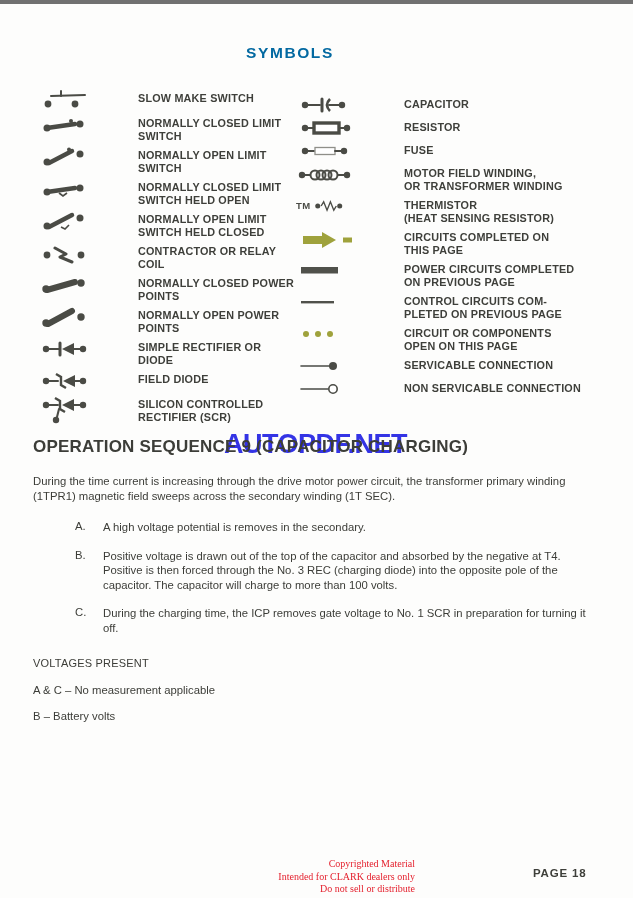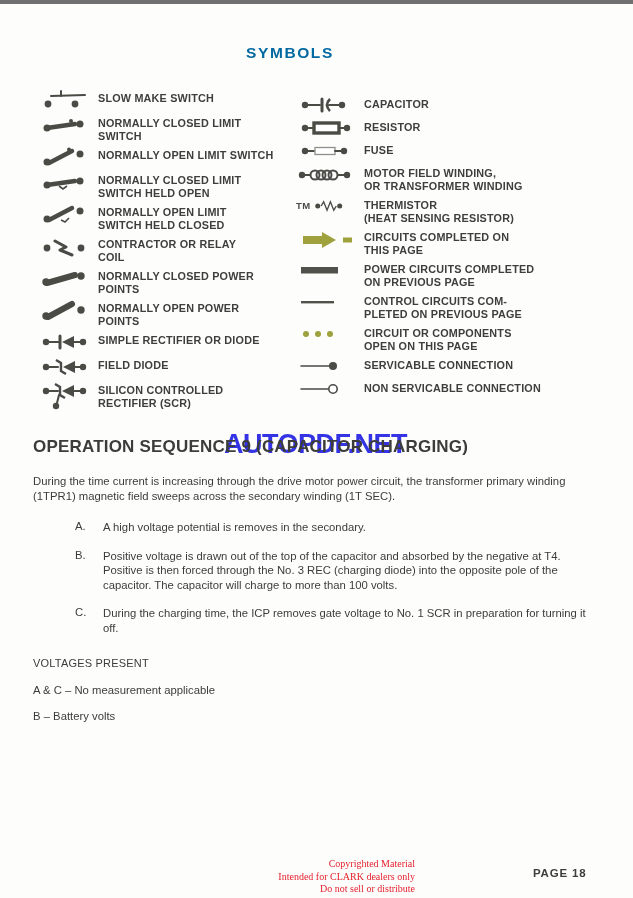--- a/index.html
+++ b/index.html
@@ -8,21 +8,21 @@
     font-family:"Liberation Sans", sans-serif;color:#3c3d38;overflow:hidden;
   }
   .topbar{position:absolute;left:0;top:0;width:633px;height:4px;background:#717171;}
   .page-title{
     position:absolute;left:246px;top:44px;font-size:15.5px;font-weight:bold;
     letter-spacing:1.6px;color:#0369a1;
   }
   .symcol{position:absolute;display:flex;flex-direction:column;}
   #sym-left{left:36px;top:90px;width:258px;}
   #sym-right{left:296px;top:96px;width:300px;}
-  .symrow{display:flex;align-items:flex-start;margin-bottom:5px;min-height:16px;}
+  .symrow{display:flex;align-items:flex-start;margin-bottom:5px;min-height:16px;gap:40px;}
   .symicon{flex:0 0 auto;display:flex;flex-direction:row;align-items:center;justify-content:center;}
   #sym-left .symicon{width:56px;}
   #sym-right .symicon{width:62px;}
   .icon-text{font-size:9.5px;font-weight:bold;color:#4a4b45;letter-spacing:0.5px;line-height:9px;margin-bottom:1px;}
   .symlabel{
     margin-left:6px;font-size:10.8px;font-weight:bold;line-height:12.5px;
     color:#3e3f3a;letter-spacing:0.2px;white-space:pre-line;padding-top:2px;
   }
   .main{position:absolute;left:33px;top:437px;width:566px;}
   .op-heading{font-size:17px;font-weight:bold;letter-spacing:0.2px;margin-bottom:17px;}

